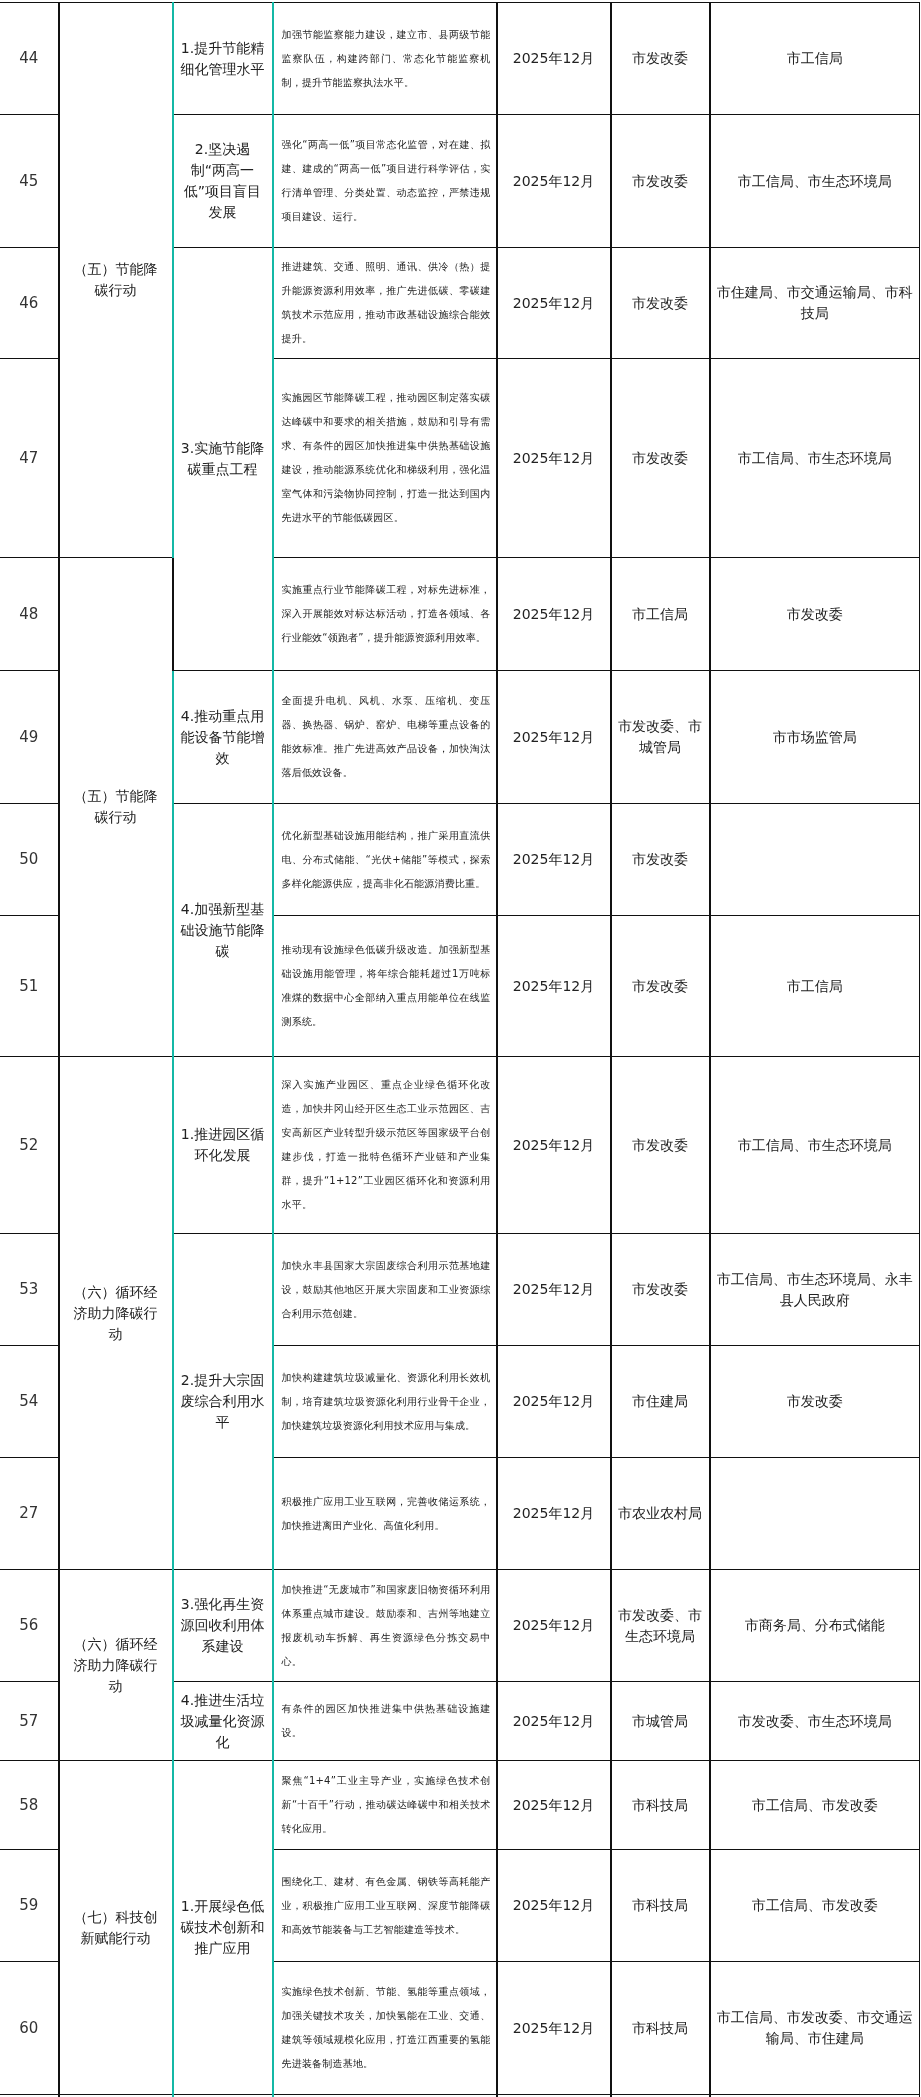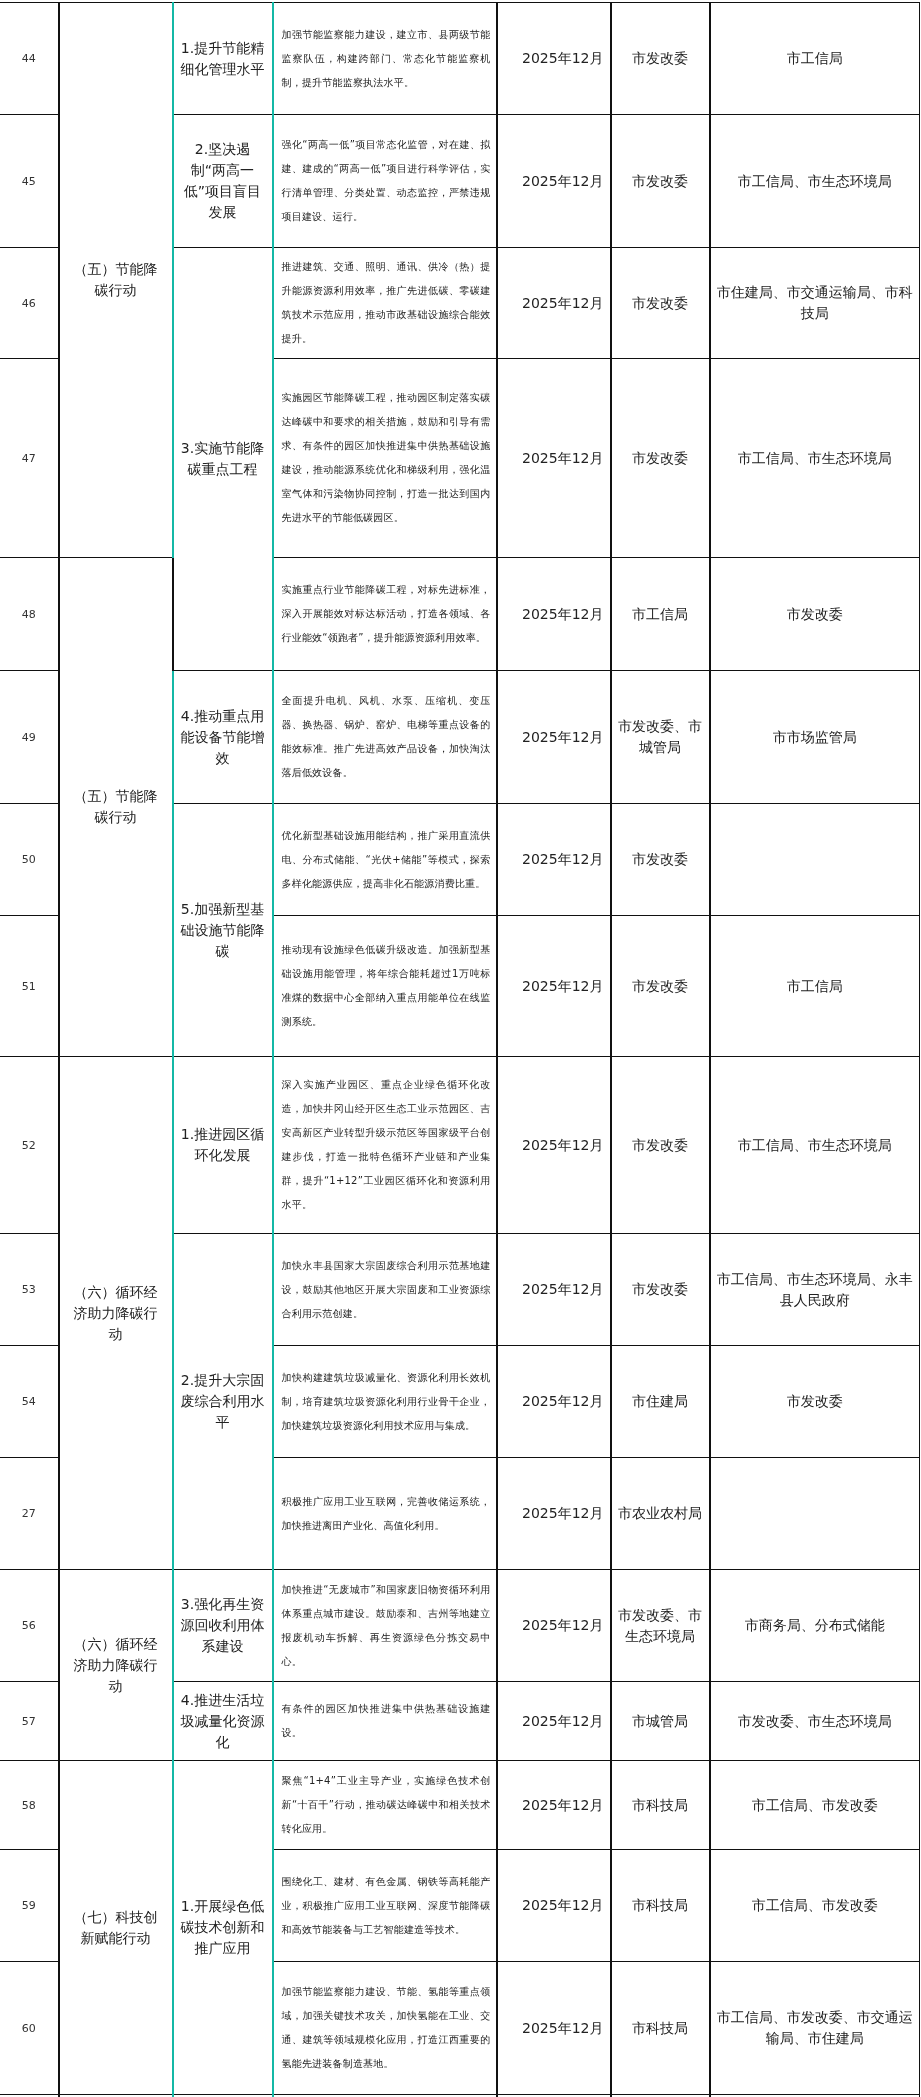--- a/index.html
+++ b/index.html
@@ -3,23 +3,23 @@
 <meta charset="utf-8">
 <style>
   html, body { margin: 0; padding: 0; background: #ffffff; }
   body { width: 921px; height: 2097px; overflow: hidden; position: relative;
          font-family: "DejaVu Sans", "Liberation Sans", sans-serif; color: #222; }
   table.tasks { position: absolute; left: -1px; top: 2px; border-collapse: collapse; table-layout: fixed; width: 920px; }
   table.tasks td { border: 1px solid #111; padding: 0 6px; font-size: 14px; line-height: 21px;
                    text-align: center; vertical-align: middle; overflow: hidden; }
   table.tasks td.cat, table.tasks td.item { border-left: 2px solid #111; border-right: 2px solid #14b8a6; }
   table.tasks td.desc { text-align: justify; padding: 0 5px 0 8px; font-size: 10px; line-height: 24px; letter-spacing: 0.2px; }
-  table.tasks td.time { border-left: 2px solid #111; border-right: 2px solid #111; text-align: right; }
+  table.tasks td.time { border-left: 2px solid #111; border-right: 2px solid #111; }
   table.tasks td.lead { border-right: 2px solid #111; }
-  table.tasks td.no { font-size: 11px; color: #333; }
+  table.tasks td.no { font-size: 15px; color: #333; }
   td.item span, td.cat span { display: inline-block; }
 </style>
 </head>
 <body>
 
 <table class="tasks">
   <colgroup>
     <col style="width:59px">
       <col style="width:114px">
       <col style="width:100px">
@@ -79,21 +79,21 @@
       <td class="no">49</td>
       <td class="item"><span style="width:84px">4.推动重点用能设备节能增效</span></td>
       <td class="desc">全面提升电机、风机、水泵、压缩机、变压器、换热器、锅炉、窑炉、电梯等重点设备的能效标准。推广先进高效产品设备，加快淘汰落后低效设备。</td>
       <td class="time">2025年12月</td>
       <td class="lead"><span style="display:inline-block;width:84px">市发改委、市城管局</span></td>
       <td class="coop">市市场监管局</td>
     </tr>
 
     <tr style="height:112px">
       <td class="no">50</td>
-      <td class="item" rowspan="2"><span style="width:84px">5.加强新型基础设施节能降碳</span></td>
+      <td class="item" rowspan="2"><span style="width:84px">4.加强新型基础设施节能降碳</span></td>
       <td class="desc">优化新型基础设施用能结构，推广采用直流供电、分布式储能、“光伏+储能”等模式，探索多样化能源供应，提高非化石能源消费比重。</td>
       <td class="time">2025年12月</td>
       <td class="lead">市发改委</td>
       <td class="coop"></td>
     </tr>
 
     <tr style="height:141px">
       <td class="no">51</td>
       <td class="desc">推动现有设施绿色低碳升级改造。加强新型基础设施用能管理，将年综合能耗超过1万吨标准煤的数据中心全部纳入重点用能单位在线监测系统。</td>
       <td class="time">2025年12月</td>
@@ -168,21 +168,21 @@
     <tr style="height:112px">
       <td class="no">59</td>
       <td class="desc">围绕化工、建材、有色金属、钢铁等高耗能产业，积极推广应用工业互联网、深度节能降碳和高效节能装备与工艺智能建造等技术。</td>
       <td class="time">2025年12月</td>
       <td class="lead">市科技局</td>
       <td class="coop">市工信局、市发改委</td>
     </tr>
 
     <tr style="height:133px">
       <td class="no">60</td>
-      <td class="desc">加强节能监察能力建设、节能、氢能等重点领域，加强关键技术攻关，加快氢能在工业、交通、建筑等领域规模化应用，打造江西重要的氢能先进装备制造基地。</td>
+      <td class="desc">实施绿色技术创新、节能、氢能等重点领域，加强关键技术攻关，加快氢能在工业、交通、建筑等领域规模化应用，打造江西重要的氢能先进装备制造基地。</td>
       <td class="time">2025年12月</td>
       <td class="lead">市科技局</td>
       <td class="coop">市工信局、市发改委、市交通运输局、市住建局</td>
     </tr>
 
     <tr style="height:20px">
       <td class="no"></td>
       <td class="cat"></td>
       <td class="item"></td>
       <td class="desc"></td>

